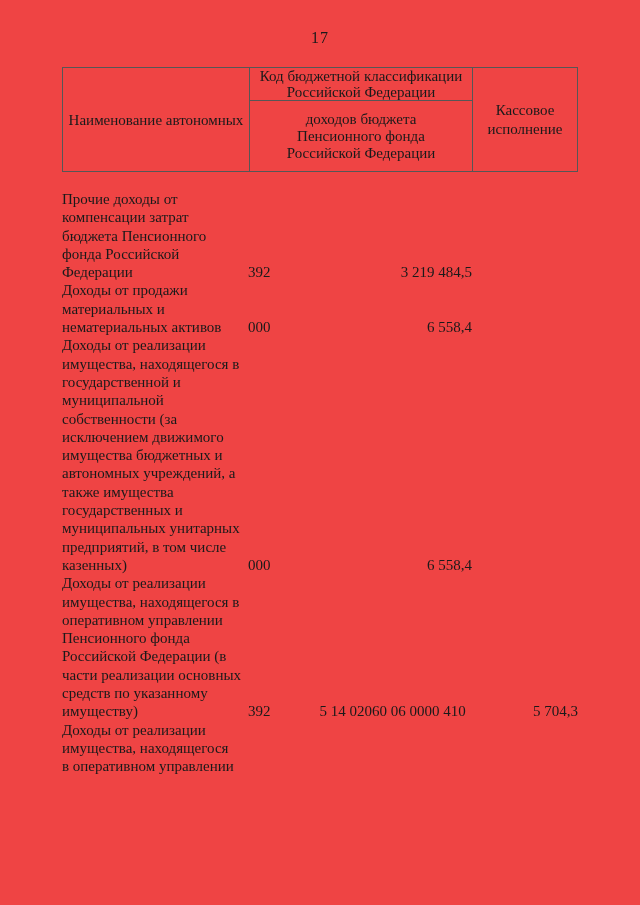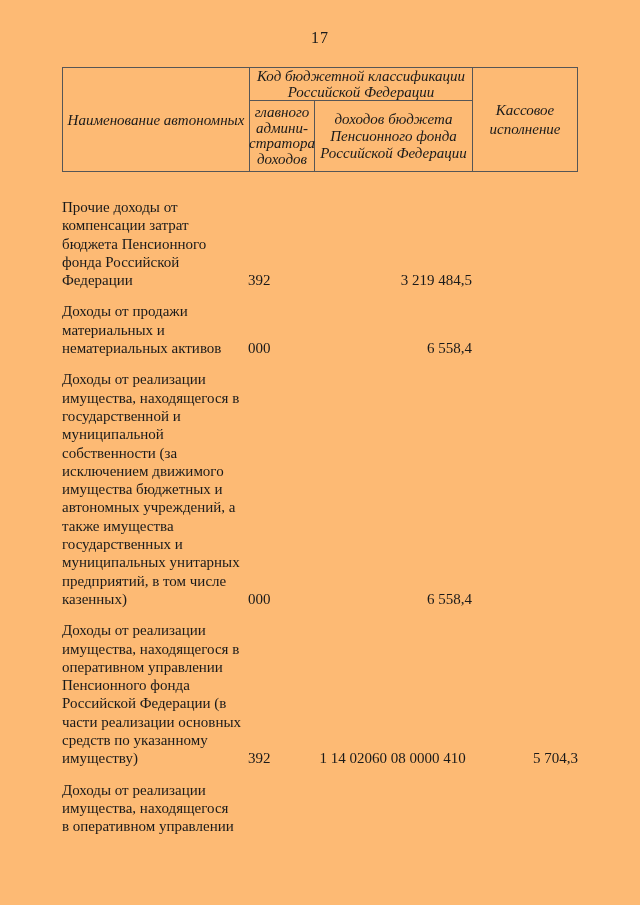--- a/index.html
+++ b/index.html
@@ -4,21 +4,21 @@
 <style>
   html, body {
     margin: 0;
     padding: 0;
     background: #ffffff;
   }
   .page {
     position: relative;
     width: 640px;
     height: 905px;
-    background: #fdba74;
+    background: #ef4444;
     overflow: hidden;
     font-family: "Liberation Serif", "DejaVu Serif", serif;
     color: #1a1a1a;
     font-size: 15px;
   }
   .page-number {
     position: absolute;
     top: 29px;
     left: 0;
     width: 640px;
@@ -37,21 +37,20 @@
     border: 1.5px solid #565656;
     display: flex;
   }
   .hcell {
     display: flex;
     align-items: center;
     justify-content: center;
     text-align: center;
     white-space: pre-line;
     box-sizing: border-box;
-    font-style: italic;
   }
   .c-name {
     width: 186px;
     line-height: 18px;
   }
   .code-group {
     width: 224px;
     box-sizing: border-box;
     border-left: 1.5px solid #565656;
     border-right: 1.5px solid #565656;
@@ -77,28 +76,28 @@
     line-height: 17px;
   }
   .c-cash {
     flex: 1;
     line-height: 19px;
   }
   
   .tbody {
     position: absolute;
     left: 62px;
-    top: 180px;
+    top: 172px;
     width: 516px;
   }
   .trow {
     display: grid;
     grid-template-columns: 186px 65px 159px 106px;
     align-items: end;
-    margin-top: 13px;
+    margin-top: 0;
     line-height: 18.3px;
   }
   .trow:first-child {
     margin-top: 18px;
   }
   .b-name {
     white-space: pre;
     overflow: visible;
   }
   .b-admin {
@@ -120,24 +119,20 @@
 <div class="page">
 
   <div class="page-number">17</div>
 
   <div class="thead">
     <div class="hcell c-name">Наименование автономных</div>
     <div class="code-group">
       <div class="hcell c-codegrp">Код бюджетной классификации
 Российской Федерации</div>
       <div class="code-sub">
-        <div class="hcell c-admin">главного
-админи-
-стратора
-доходов</div>
         <div class="hcell c-budget">доходов бюджета
 Пенсионного фонда
 Российской Федерации</div>
       </div>
     </div>
     <div class="hcell c-cash">Кассовое
 исполнение</div>
   </div>
 
   <div class="tbody">
@@ -180,21 +175,21 @@
     <div class="trow">
       <div class="b-name">Доходы от реализации
 имущества, находящегося в
 оперативном управлении
 Пенсионного фонда
 Российской Федерации (в
 части реализации основных
 средств по указанному
 имуществу)</div>
       <div class="b-admin">392</div>
-      <div class="b-code">1 14 02060 08 0000 410</div>
+      <div class="b-code">5 14 02060 06 0000 410</div>
       <div class="b-cash">5 704,3</div>
     </div>
 
     <div class="trow">
       <div class="b-name">Доходы от реализации
 имущества, находящегося
 в оперативном управлении</div>
       <div class="b-admin"></div>
       <div class="b-code"></div>
       <div class="b-cash"></div>

